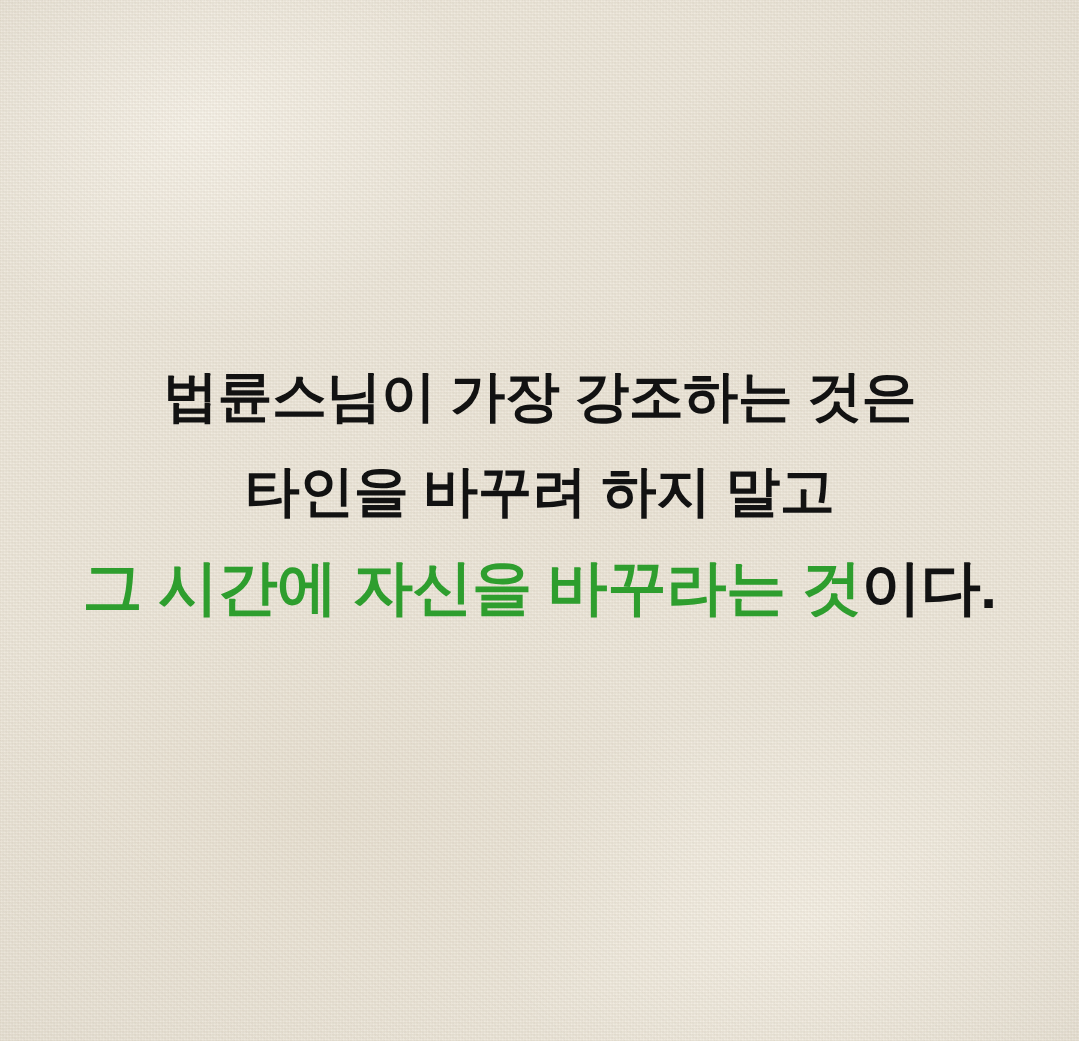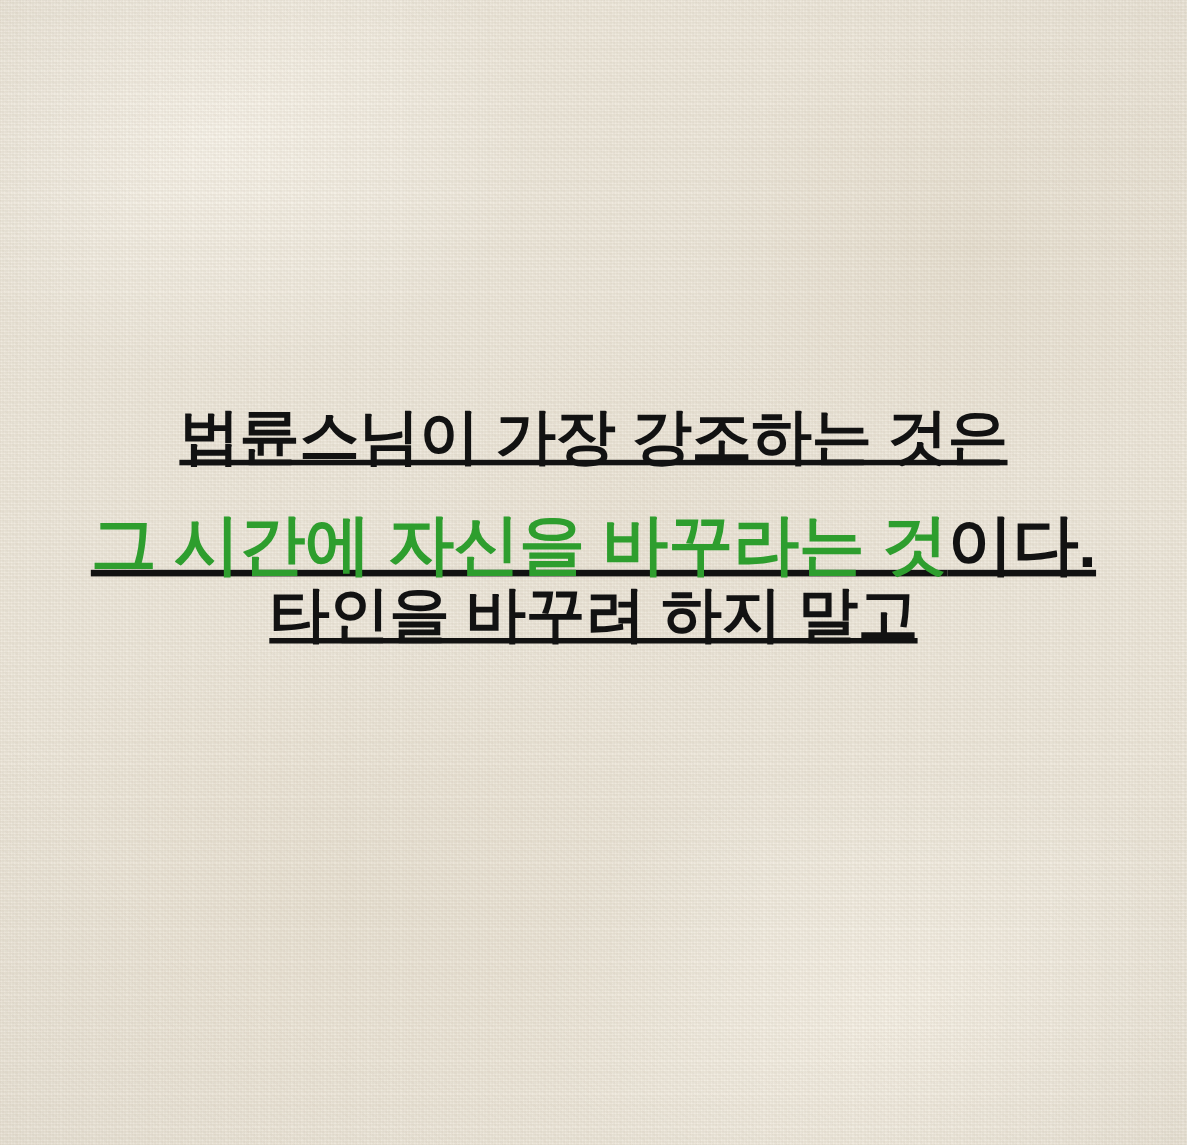--- a/index.html
+++ b/index.html
@@ -91,21 +91,20 @@
     box-sizing: border-box;
   }
 
   .quote-line {
     display: block;
     white-space: nowrap;
     font-weight: 700;
     letter-spacing: -0.5px;
     line-height: 1.12;
     margin: 0;
-    text-decoration: underline;
   }
 
   .line-1,
   .line-2 {
     color: #121212;
     font-size: 55px;
   }
 
   .line-1 { margin-bottom: 33px; }
   .line-2 { margin-bottom: 32px; }
@@ -124,18 +123,18 @@
 <div class="quote-card">
 
   <div class="paper-mottle"></div>
   <div class="paper-grain"></div>
   <div class="paper-vignette"></div>
 
   <div class="quote-block">
 
     <span class="quote-line line-1">법륜스님이 가장 강조하는 것은</span>
 
+    <span class="quote-line line-2">타인을 바꾸려 하지 말고</span>
+
     <span class="quote-line line-3"><span class="accent-green">그 시간에 자신을 바꾸라는 것</span><span class="tail-black">이다.</span></span>
-
-    <span class="quote-line line-2">타인을 바꾸려 하지 말고</span>
 
   </div>
 </div>
 
 </body></html>

